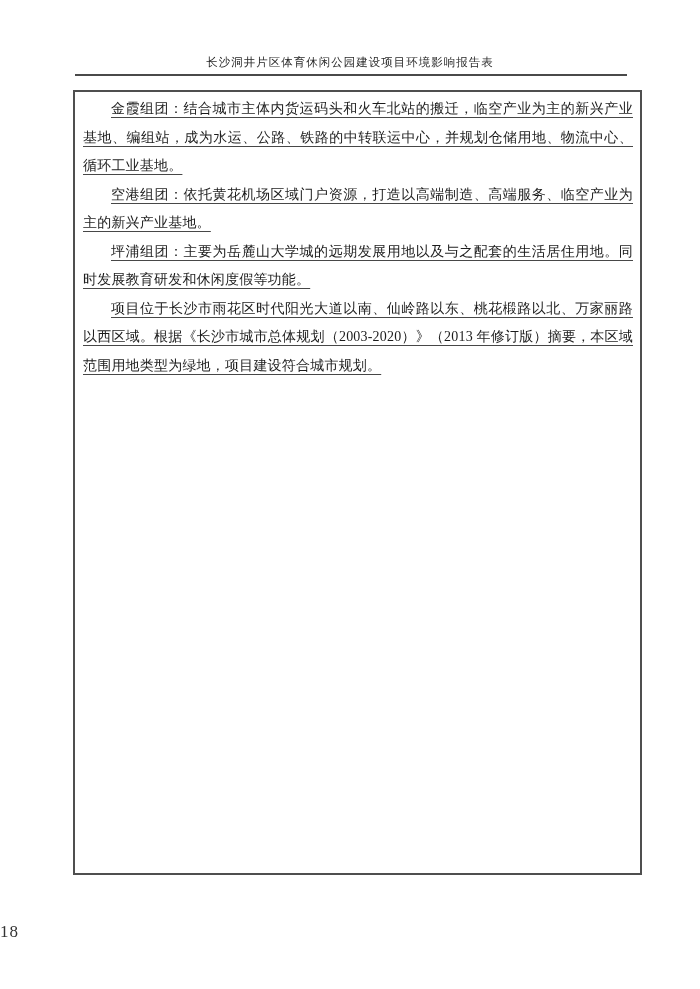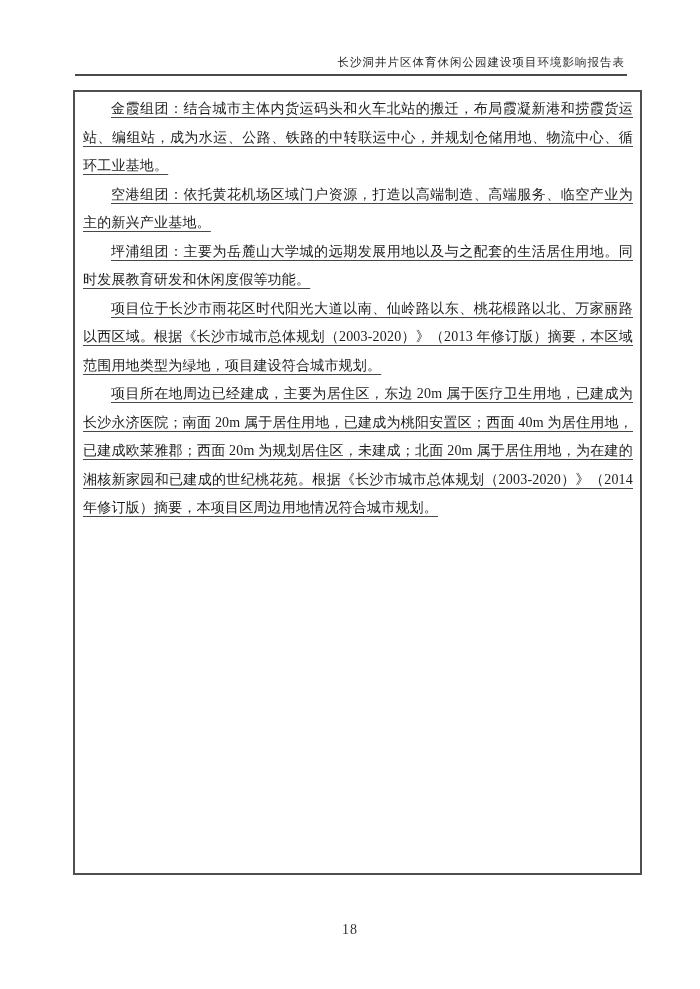--- a/index.html
+++ b/index.html
@@ -14,21 +14,21 @@
     background: #ffffff;
     font-family: "Liberation Serif", "DejaVu Serif", serif;
     color: #1f1f1f;
     overflow: hidden;
   }
   .header-title {
     position: absolute;
     top: 55px;
     left: 75px;
     right: 75px;
-    text-align: right;
+    text-align: center;
     font-size: 11.5px;
     letter-spacing: 1px;
     color: #2a2a2a;
     white-space: nowrap;
   }
   .header-rule {
     position: absolute;
     top: 74px;
     left: 75px;
     right: 73px;
@@ -58,38 +58,37 @@
     text-decoration-color: #474747;
     text-decoration-thickness: 1px;
     text-underline-offset: 4px;
     color: #1c1c1c;
   }
   .page-number {
     position: absolute;
     top: 922px;
     left: 0;
     width: 100%;
-    text-align: center;
-    font-size: 14px;
+    text-align: left;
+    font-size: 17px;
     letter-spacing: 1px;
     color: #333333;
   }
 </style>
 </head>
 <body>
 
 <div class="page">
 
   <div class="header-title">长沙洞井片区体育休闲公园建设项目环境影响报告表</div>
 
   <div class="header-rule"></div>
 
   <div class="content-box">
-    <p>金霞组团：结合城市主体内货运码头和火车北站的搬迁，布局霞凝新港和捞霞货运站、编组站，成为水运、公路、铁路的中转联运中心，并规划仓储用地、物流中心、循环工业基地。</p>
+    <p>金霞组团：结合城市主体内货运码头和火车北站的搬迁，临空产业为主的新兴产业基地、编组站，成为水运、公路、铁路的中转联运中心，并规划仓储用地、物流中心、循环工业基地。</p>
     <p>空港组团：依托黄花机场区域门户资源，打造以高端制造、高端服务、临空产业为主的新兴产业基地。</p>
     <p>坪浦组团：主要为岳麓山大学城的远期发展用地以及与之配套的生活居住用地。同时发展教育研发和休闲度假等功能。</p>
     <p>项目位于长沙市雨花区时代阳光大道以南、仙岭路以东、桃花椴路以北、万家丽路以西区域。根据《长沙市城市总体规划（2003-2020）》（2013 年修订版）摘要，本区域范围用地类型为绿地，项目建设符合城市规划。</p>
-    <p>项目所在地周边已经建成，主要为居住区，东边 20m 属于医疗卫生用地，已建成为长沙永济医院；南面 20m 属于居住用地，已建成为桃阳安置区；西面 40m 为居住用地，已建成欧莱雅郡；西面 20m 为规划居住区，未建成；北面 20m 属于居住用地，为在建的湘核新家园和已建成的世纪桃花苑。根据《长沙市城市总体规划（2003-2020）》（2014 年修订版）摘要，本项目区周边用地情况符合城市规划。</p>
   </div>
 
   <div class="page-number">18</div>
 
 </div>
 
 </body></html>

